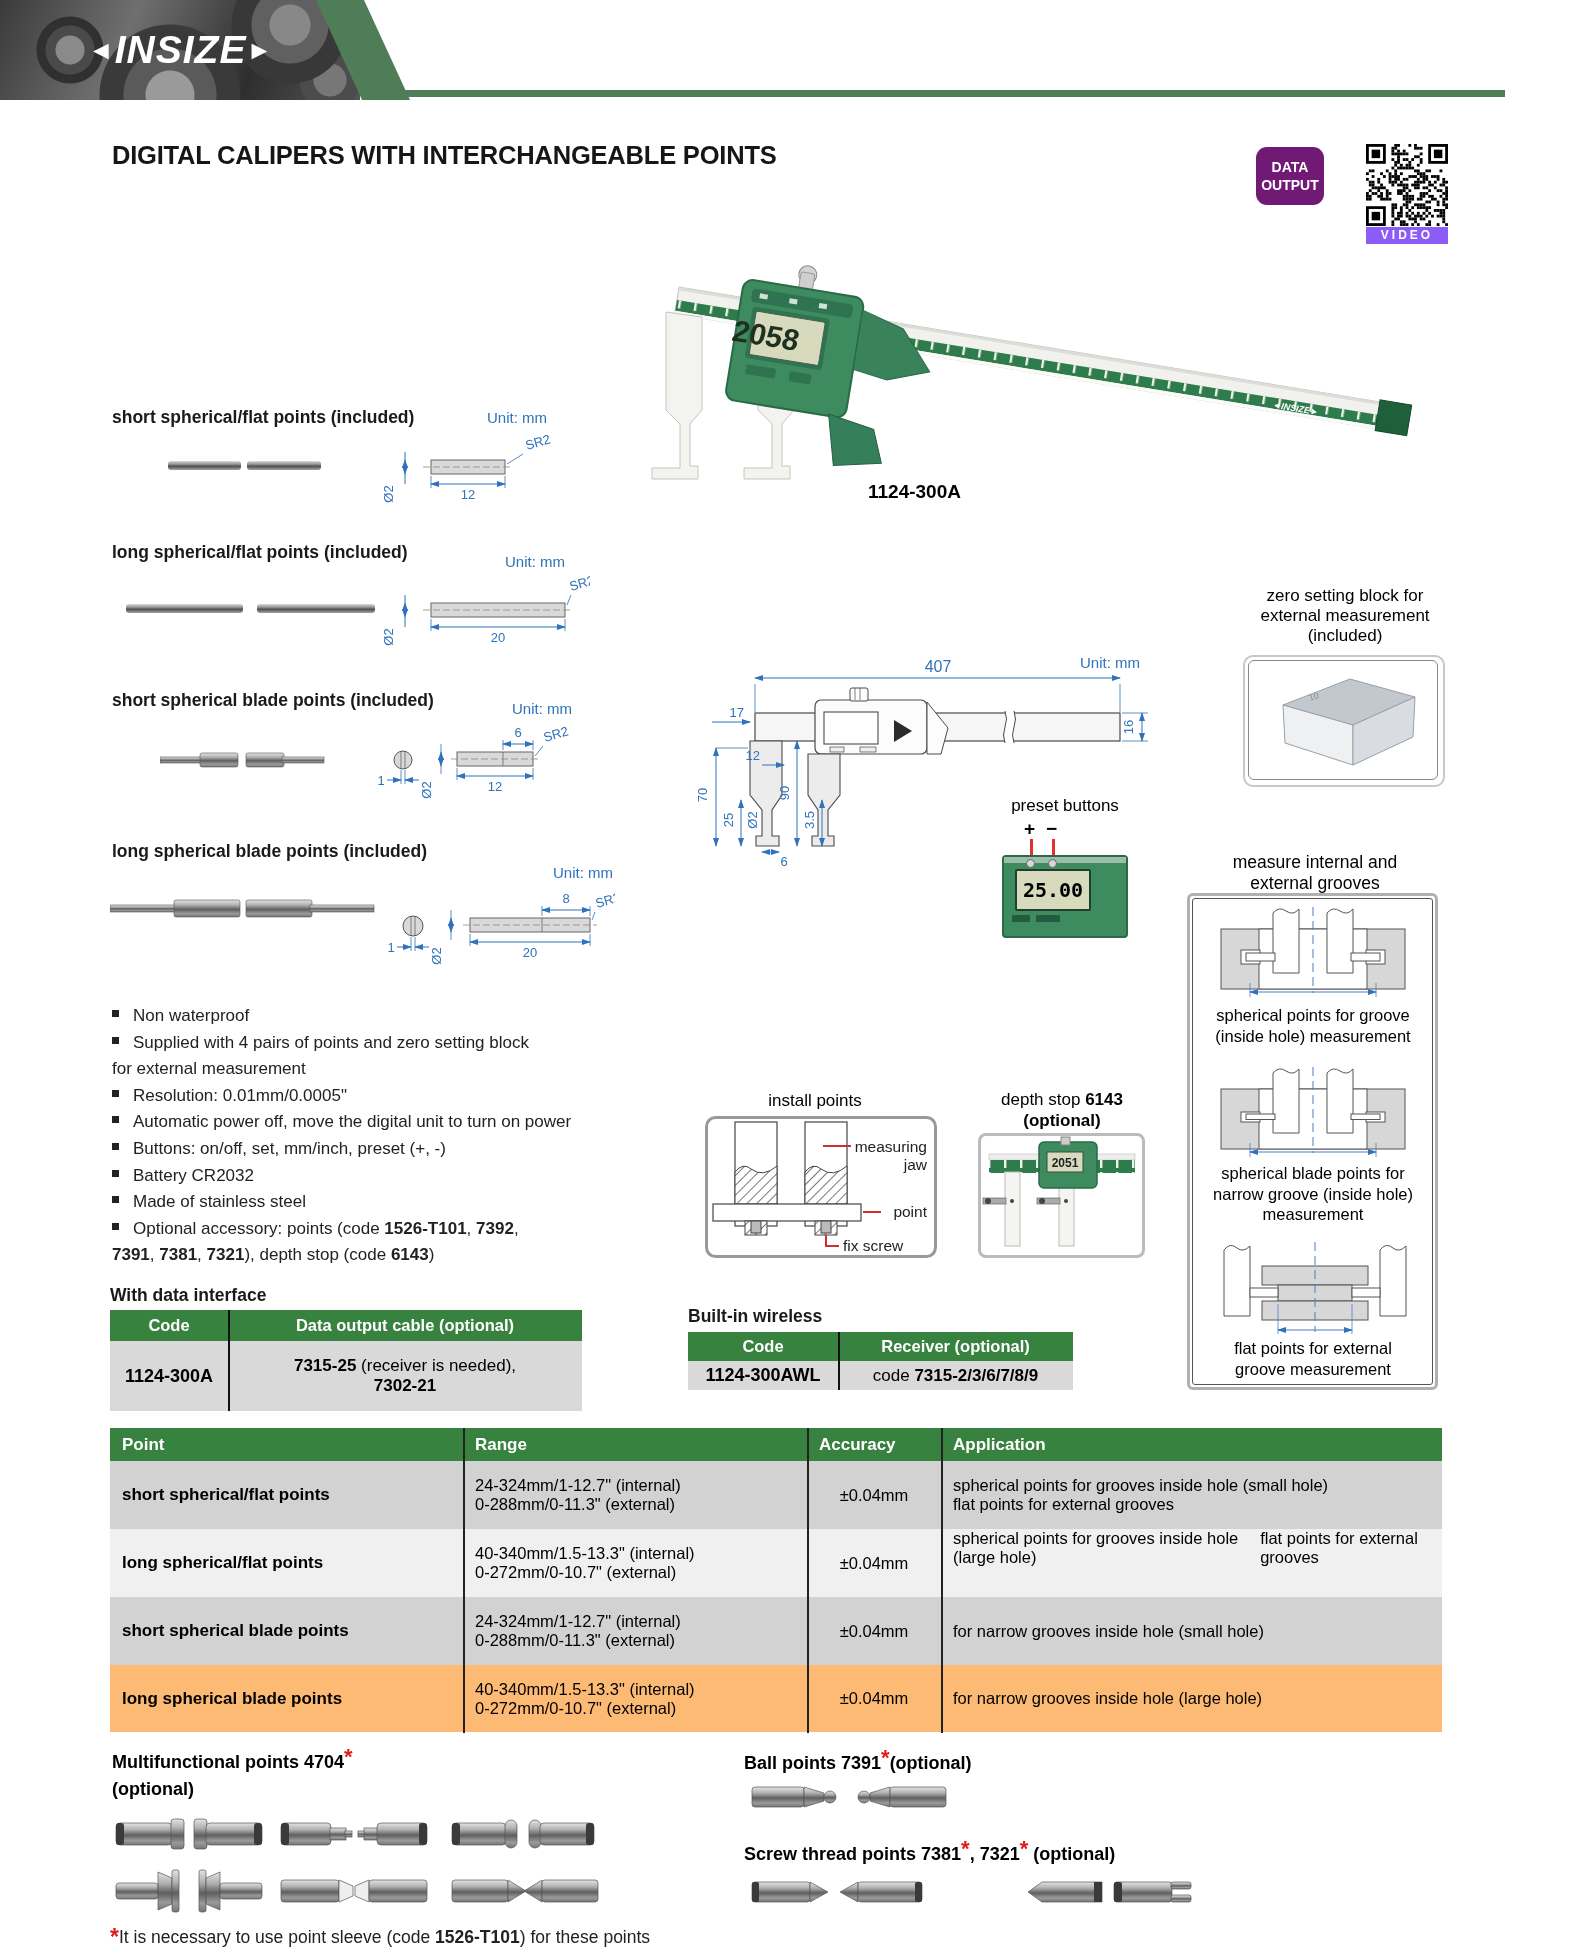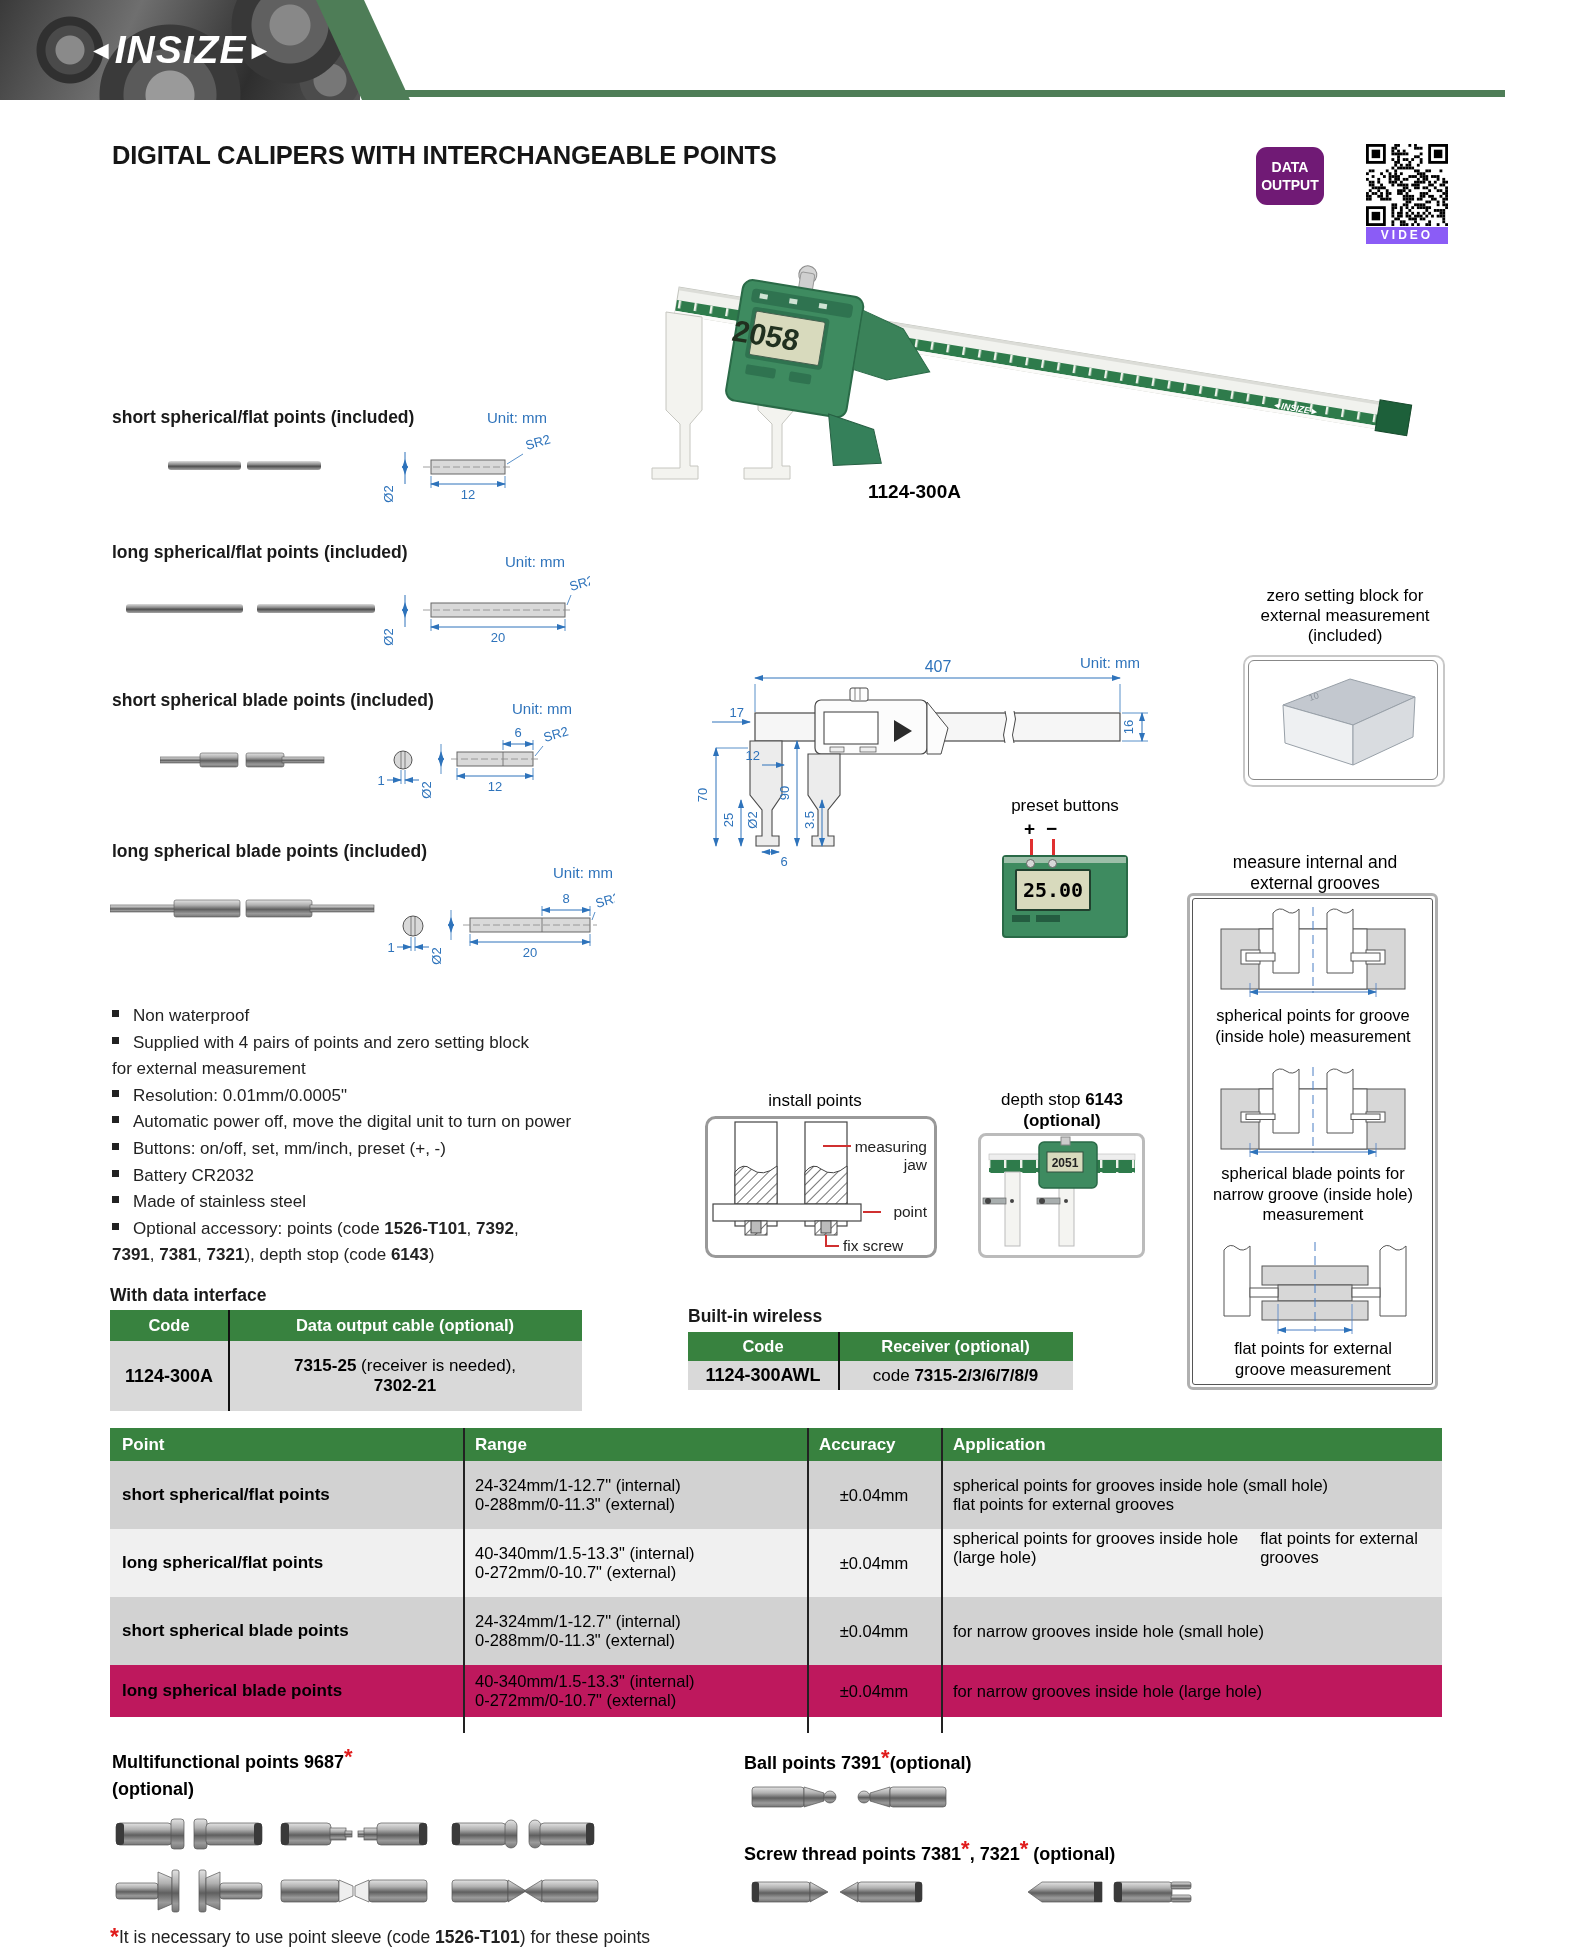--- a/index.html
+++ b/index.html
@@ -739,36 +739,36 @@
   </div>
   <div class="trow" style="display:flex;background:#d2d2d2;height:68px">
     <div class="b" style="width:353px;padding-left:12px;display:flex;align-items:center;box-sizing:border-box;font-size:17px">short spherical blade points</div>
     <div style="width:344px;padding-left:12px;display:flex;flex-direction:column;justify-content:center;box-sizing:border-box">
           <div>24-324mm/1-12.7" (internal)</div>
           <div>0-288mm/0-11.3" (external)</div>
         </div>
     <div style="width:134px;display:flex;align-items:center;justify-content:center;box-sizing:border-box">±0.04mm</div>
     <div style="flex:1;padding-left:12px;display:flex;align-items:center;box-sizing:border-box">for narrow grooves inside hole (small hole)</div>
   </div>
-  <div class="trow" style="display:flex;background:#be185d;height:52px">
+  <div class="trow" style="display:flex;background:#fdba74;height:67px">
     <div class="b" style="width:353px;padding-left:12px;display:flex;align-items:center;box-sizing:border-box;font-size:17px">long spherical blade points</div>
     <div style="width:344px;padding-left:12px;display:flex;flex-direction:column;justify-content:center;box-sizing:border-box">
           <div>40-340mm/1.5-13.3" (internal)</div>
           <div>0-272mm/0-10.7" (external)</div>
         </div>
     <div style="width:134px;display:flex;align-items:center;justify-content:center;box-sizing:border-box">±0.04mm</div>
     <div style="flex:1;padding-left:12px;display:flex;align-items:center;box-sizing:border-box">for narrow grooves inside hole (large hole)</div>
   </div>
   <div class="abs" style="left:353px;top:0;width:1.5px;height:305px;background:#222"></div>
   <div class="abs" style="left:697px;top:0;width:1.5px;height:305px;background:#222"></div>
   <div class="abs" style="left:831px;top:0;width:1.5px;height:305px;background:#222"></div>
 </div>
 
 <div class="abs" style="left:112px;top:1743px;font-size:18px;font-weight:bold;line-height:27px">
-  <div><span>Multifunctional points 9687</span><span class="star" style="font-size:22px;vertical-align:4px">*</span></div>
+  <div><span>Multifunctional points 4704</span><span class="star" style="font-size:22px;vertical-align:4px">*</span></div>
   <div>(optional)</div>
 </div>
 <svg class="abs" style="left:114px;top:1814px" width="150" height="40" viewBox="0 0 150 40">
   <rect x="2" y="9" width="56" height="22" rx="4" fill="url(#met)" stroke="#555" stroke-width="0.7"></rect>
   <rect x="2" y="9" width="8" height="22" rx="3" fill="#3a3a3a"></rect>
   <rect x="57" y="5" width="13" height="30" rx="3" fill="url(#met)" stroke="#555" stroke-width="0.7"></rect>
   <rect x="80" y="5" width="13" height="30" rx="3" fill="url(#met)" stroke="#555" stroke-width="0.7"></rect>
   <rect x="92" y="9" width="56" height="22" rx="4" fill="url(#met)" stroke="#555" stroke-width="0.7"></rect>
   <rect x="140" y="9" width="8" height="22" rx="3" fill="#3a3a3a"></rect>
 </svg>

